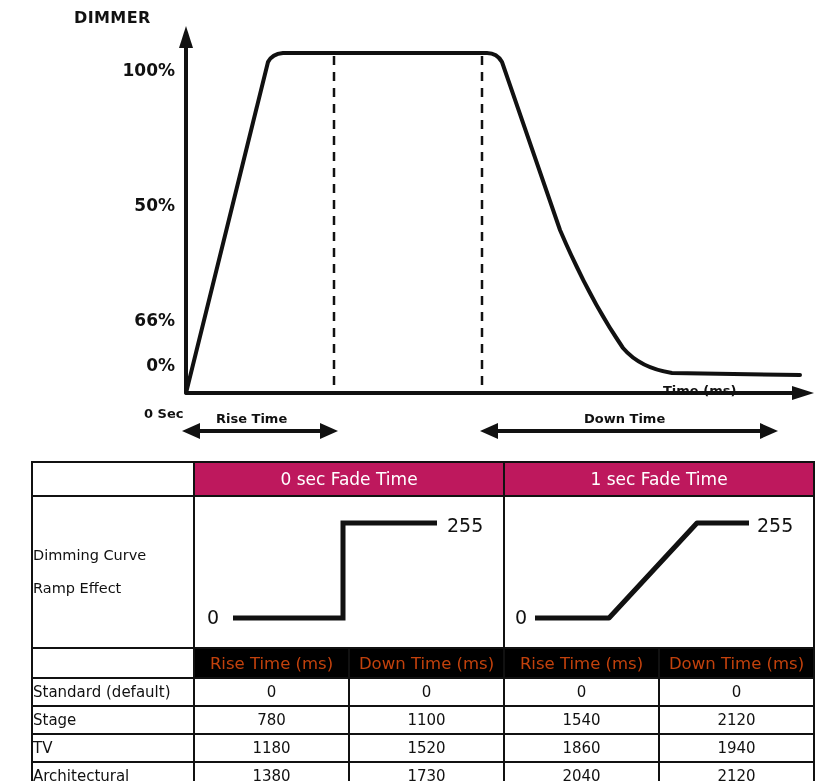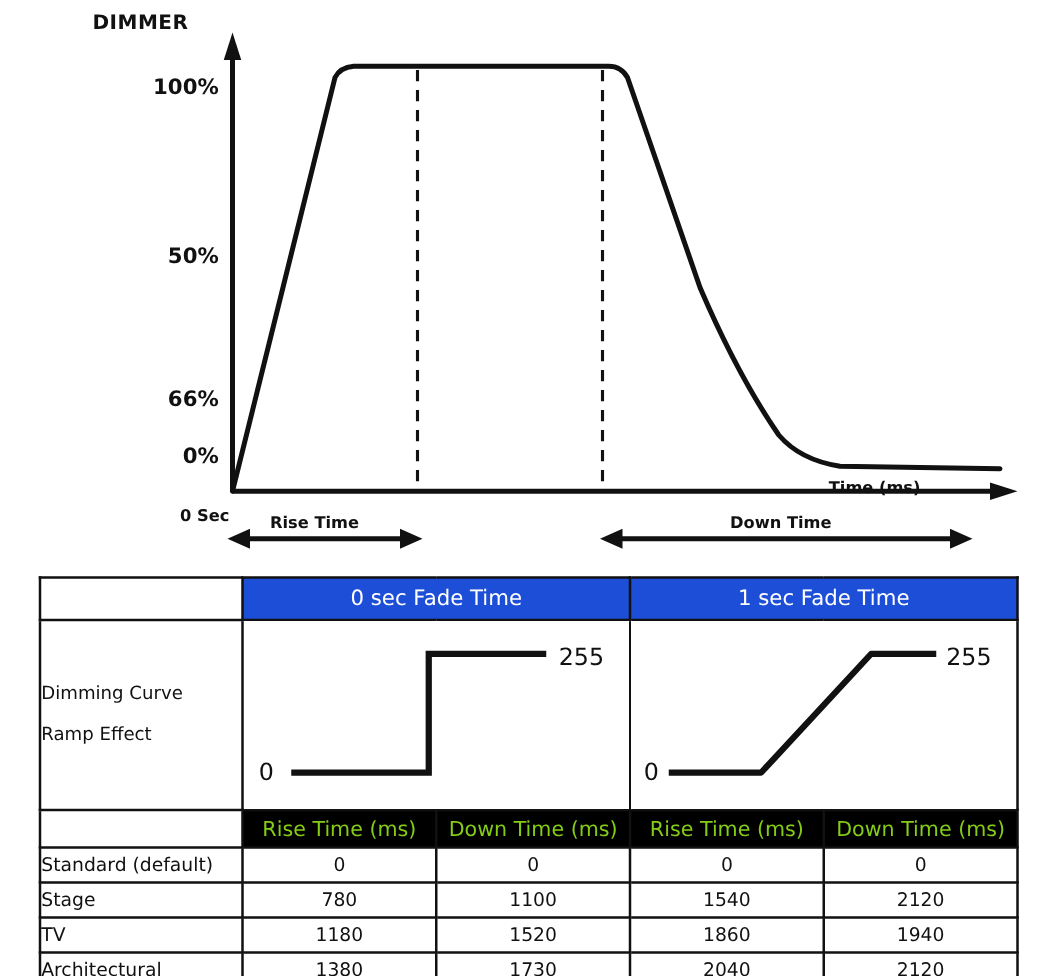--- a/index.html
+++ b/index.html
@@ -70,21 +70,21 @@
     border-collapse: collapse;
     width: 769px;
     table-layout: fixed;
   }
   table.dim-table td, table.dim-table th {
     border: 2px solid #111111;
     padding: 0;
     font-weight: normal;
   }
   .hdr-black {
-    background: #1d4ed8;
+    background: #be185d;
     color: #ffffff;
     font-size: 17px;
     text-align: center;
     height: 32px;
     font-weight: normal;
   }
   .hdr-blank {
     background: #ffffff;
     height: 32px;
   }
@@ -99,21 +99,21 @@
   .ramp-cell {
     background: #ffffff;
     height: 150px;
     position: relative;
     padding: 0;
   }
   .ramp-cell svg { display: block; }
 
   .colhdr {
     background: #000000;
-    color: #84cc16;
+    color: #c2410c;
     font-size: 16.5px;
     text-align: center;
     height: 28px;
     font-weight: normal;
     margin-left: 32px;
   }
   .rowhdr-blank { background: #ffffff; height: 28px; }
 
   td.rowname {
     font-size: 15px;

